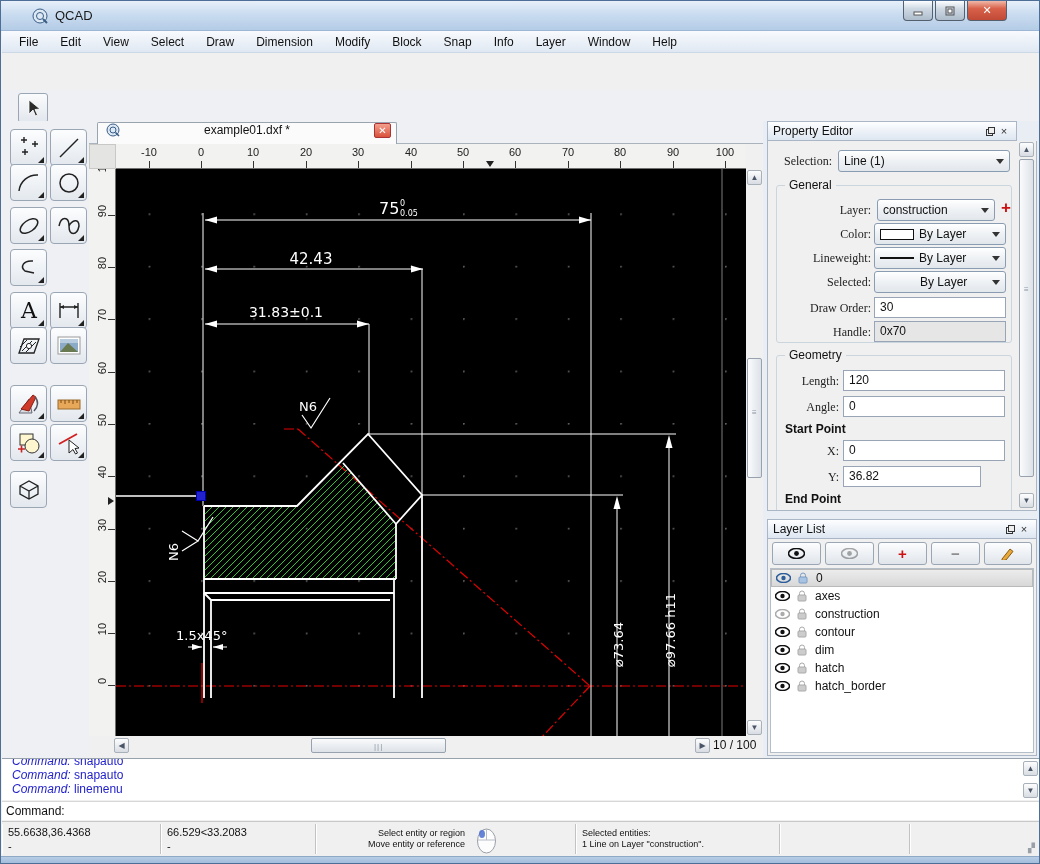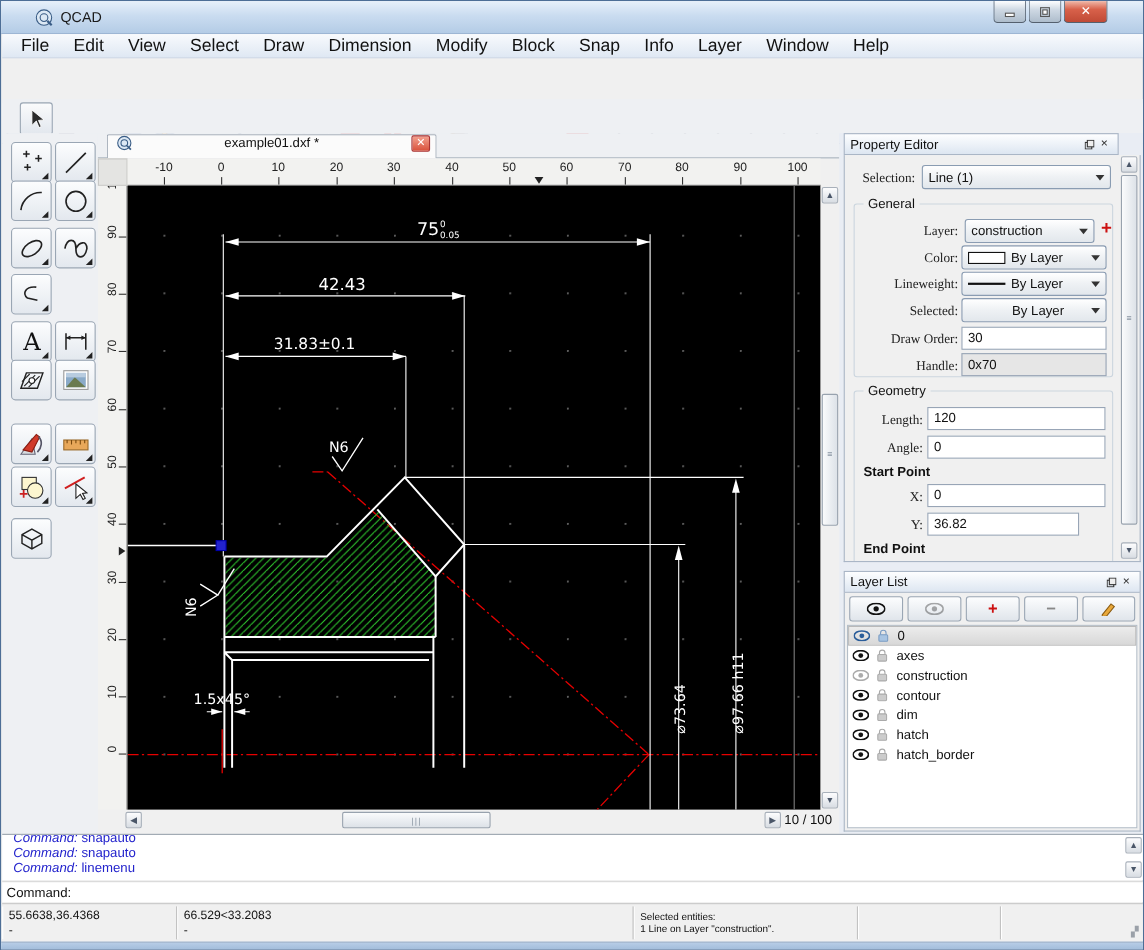--- a/index.html
+++ b/index.html
@@ -14,21 +14,21 @@
   .titlebar .appicon{position:absolute;left:31px;top:7px;}
   .titlebar .title{position:absolute;left:54px;top:7px;font-size:13px;color:#1a1a1a;}
   .winbtn{position:absolute;top:0;height:20px;border:1px solid #54606e;border-top:none;
     border-radius:0 0 4px 4px;background:linear-gradient(#fdfeff,#cfd9e4 40%,#aebdcc);
     display:flex;align-items:center;justify-content:center;font-size:11px;color:#222;}
   .winbtn.close{background:linear-gradient(#f0b8a8,#d8614a 40%,#c04a36);color:#fff;font-weight:bold;}
   
   .menubar{position:absolute;left:1px;top:30px;width:1038px;height:22px;
     background:linear-gradient(#f8fafd,#dfe8f3);display:flex;align-items:center;
     border-bottom:1px solid #cdd8e6;padding-left:6px;}
-  .menubar span{padding:2px 11px;font-size:16px;cursor:default;}
+  .menubar span{padding:2px 11px;font-size:12px;cursor:default;}
   
   .toolbar{position:absolute;left:1px;top:52px;width:1038px;height:37px;
     background:linear-gradient(#fbfdfe,#e4eaf1);border-bottom:1px solid #c6d0dc;
     display:flex;align-items:center;padding-left:4px;margin-top:41px;}
   .tbtn{width:30px;height:30px;display:flex;align-items:center;justify-content:center;border-radius:3px;}
   .tbtn.pressed{border:1px solid #7e93ab;background:linear-gradient(#e2e9f1,#cfd9e5);box-shadow:inset 0 1px 2px rgba(0,0,0,.2);}
   .tsep{width:1px;height:28px;background:#b9c3cf;border-right:1px solid #fff;margin:0 4px;}
   .toolbar2{position:absolute;left:1px;top:89px;width:1038px;height:31px;background:#eef0f3;}
   .tbtn.frame{border:1px solid #9aa6b4;background:linear-gradient(#fafbfc,#e2e7ee);}
   
@@ -793,20 +793,30 @@
 
   <div class="statusbar">
     <div class="scell" style="left:0;width:158px;border-left:none;">
       <span class="l1">55.6638,36.4368</span>
         <span class="l2">-</span>
     </div>
     <div class="scell" style="left:158px;width:155px;">
       <span class="l1">66.529&lt;33.2083</span>
         <span class="l2">-</span>
     </div>
+    <div class="scell" style="left:313px;width:260px;">
+      <span class="hint" style="right:110px;"><span>Select entity or region</span><br><span>Move entity or reference</span></span>
+      <span class="abs" style="right:78px;top:2px;">
+        <svg width="21" height="28">
+            <ellipse cx="10.5" cy="15" rx="9" ry="12" fill="#fdfdfd" stroke="#9aa0a8"></ellipse>
+            <path d="M10.5,3 V14 M2,14 H19" stroke="#b8bec6" fill="none"></path>
+            <ellipse cx="6" cy="8" rx="3" ry="4" fill="#4a6ed0" opacity="0.85"></ellipse>
+          </svg>
+      </span>
+    </div>
     <div class="scell" style="left:573px;width:204px;">
       <span class="selinfo"><span>Selected entities:</span><br><span>1 Line on Layer "construction".</span></span>
     </div>
     <div class="scell" style="left:777px;width:130px;"></div>
     <div class="scell" style="left:907px;width:93px;"></div>
     <span class="gripdots">▞</span>
   </div>
 
   <div class="bottomframe"></div>
 </div>

